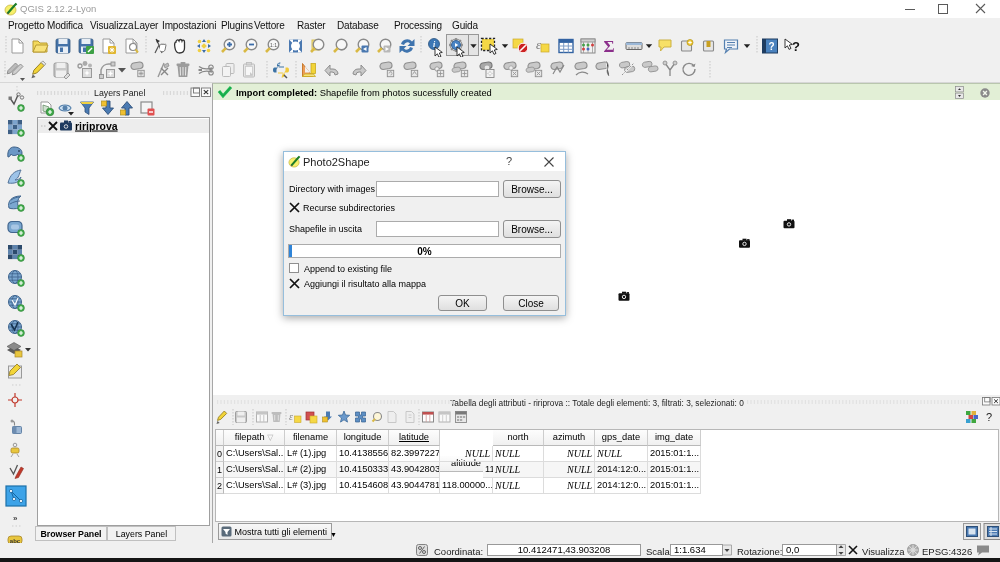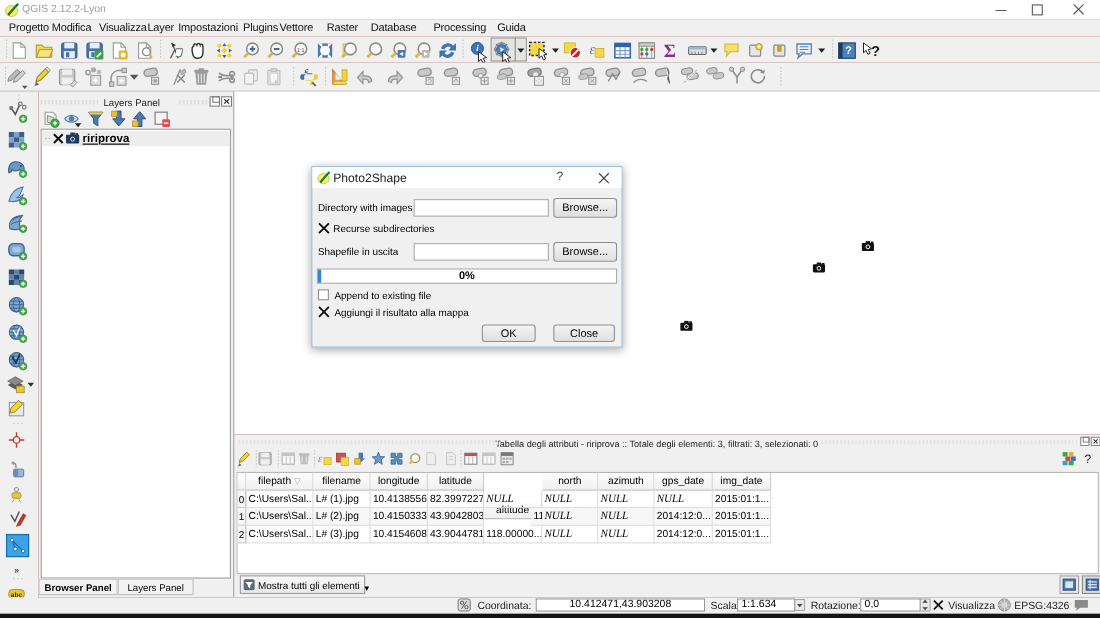--- a/index.html
+++ b/index.html
@@ -1,17 +1,17 @@
 <!DOCTYPE html>
 <html><head>
 <meta charset="utf-8">
 <style>
 * { margin:0; padding:0; box-sizing:border-box; }
 html,body { width:1000px; height:562px; overflow:hidden; }
-#app { position:relative; width:1000px; height:562px; font-family:"Liberation Sans",sans-serif; font-size:10px; color:#000; background:#7f1d1d; }
+#app { position:relative; width:1000px; height:562px; font-family:"Liberation Sans",sans-serif; font-size:10px; color:#000; background:#4c1d95; }
 .abs { position:absolute; }
 
 
 #titlebar { left:0; top:0; width:1000px; height:18px; background:#ffffff; }
 #titletext { left:20px; top:3px; color:#9b9b9b; font-size:9.5px; }
 
 
 #menubar { left:0; top:18px; width:1000px; height:15px; background:#f0f0f0; }
 .mi { position:absolute; top:2px; font-size:10px; letter-spacing:-0.15px; color:#111; }
 
@@ -48,21 +48,21 @@
 #dlgtitle { position:absolute; left:0; top:0; width:281px; height:19px; background:#ffffff; }
 #dlgtitle span { position:absolute; left:19px; top:4px; font-size:11px; color:#222; }
 .din { position:absolute; background:#fff; border:1px solid #ababab; }
 .dbtn { position:absolute; background:linear-gradient(#f4f4f4,#dfdfdf); border:1px solid #8f8f8f; border-radius:3px; font-size:10px; text-align:center; }
 .dlab { position:absolute; font-size:9px; color:#000; }
 .dchk { position:absolute; width:10px; height:10px; background:#fff; border:1px solid #8f8f8f; }
 
 #attrtable .th { position:absolute; height:16px; background:linear-gradient(#fdfdfd,#f0f0f0); border-right:1px solid #cdcdcd; border-bottom:1px solid #b9b9b9; font-size:9.3px; text-align:center; line-height:15px; }
 #attrtable .td { position:absolute; height:16px; border-right:1px solid #dcdcdc; border-bottom:1px solid #dcdcdc; font-size:9.3px; line-height:15px; padding:0 2px; white-space:nowrap; overflow:hidden; }
 #attrtable .rh { position:absolute; height:16px; width:8px; background:#f4f4f4; border-right:1px solid #b9b9b9; border-bottom:1px solid #cdcdcd; font-size:9px; text-align:center; line-height:16px; }
-#attrtable .al { text-align:left; } #attrtable .ar { text-align:left; }
+#attrtable .al { text-align:left; } #attrtable .ar { text-align:right; }
 #attrtable .null { font-style:italic; font-family:"Liberation Serif"; font-size:10px; }
 #attrtable .shade { background:#f6f6f6; }
 #mostra { position:absolute; left:5px; top:128px; width:114px; height:17px; background:linear-gradient(#f8f8f8,#e8e8e8); border:1px solid #9a9a9a; font-size:9px; line-height:16px; padding-left:2px; white-space:nowrap; }
 
 .sl { position:absolute; top:2.5px; font-size:9.5px; color:#222; }
 .sb { position:absolute; top:0.5px; height:12px; font-size:9.5px; font-family:"Liberation Sans"; border:1px solid #999; background:#fff; }
 </style>
 </head>
 <body>
 <div id="app">
@@ -742,20 +742,37 @@
       <g id="cam1" transform="translate(576,141)">
           <rect x="-5.5" y="-3.2" width="11" height="7.4" rx="1" fill="#111"></rect>
           <rect x="-2" y="-4.8" width="4" height="2" fill="#111"></rect>
           <rect x="2.6" y="-4.4" width="2.4" height="1.6" fill="#111"></rect>
           <circle cx="0" cy="0.4" r="1.7" fill="none" stroke="#fff" stroke-width="0.9"></circle>
         </g>
       <use href="#cam1" x="-44.5" y="19.5"></use>
       <use href="#cam1" x="-165" y="72.5"></use>
     </svg>
   </div>
+  <div id="msgbar" class="abs">
+    <svg width="788" height="17" viewBox="0 0 788 17" style="position:absolute;left:0;top:0">
+      <path d="M6 7 l4 5 8 -9" fill="none" stroke="#1db954" stroke-width="3"></path>
+      <path d="M6 7 l4 5 8 -9" fill="none" stroke="#128a3c" stroke-width="1" opacity="0.5"></path>
+      <g transform="translate(746.5,8.5)">
+          <rect x="-4" y="-6" width="8" height="5.4" fill="#e8e8e8" stroke="#8a8a8a" stroke-width="0.7"></rect>
+          <rect x="-4" y="0.6" width="8" height="5.4" fill="#e8e8e8" stroke="#8a8a8a" stroke-width="0.7"></rect>
+          <path d="M-1.5 -2.5 l1.5 -1.8 1.5 1.8z" fill="#333"></path>
+          <path d="M-1.5 2.6 l1.5 1.8 1.5 -1.8z" fill="#333"></path>
+        </g>
+      <g transform="translate(772,9)">
+          <circle r="4.7" fill="#8a8a8a"></circle>
+          <path d="M-1.9 -1.9 l3.8 3.8 m0 -3.8 l-3.8 3.8" stroke="#f2f7ec" stroke-width="1.4"></path>
+        </g>
+    </svg>
+    <span style="position:absolute;left:23px;top:4px;font-size:9.3px;"><b>Import completed:</b> Shapefile from photos sucessfully created</span>
+  </div>
   <div id="attr" class="abs">
     <div id="attrtitle">Tabella degli attributi - ririprova :: Totale degli elementi: 3, filtrati: 3, selezionati: 0</div>
     <svg width="788" height="15" viewBox="0 0 788 15" style="position:absolute;left:0;top:0">
       <path d="M4 7 l236 0" stroke="#e2e2e2" stroke-width="4" stroke-dasharray="1.2,2.2"></path>
       <path d="M534 7 l232 0" stroke="#e2e2e2" stroke-width="4" stroke-dasharray="1.2,2.2"></path>
       <g transform="translate(773,6)">
           <rect x="-3.5" y="-3.5" width="7.5" height="7.5" fill="#fbfbfb" stroke="#777" stroke-width="0.8"></rect>
           <rect x="-1.3" y="-3.5" width="5.3" height="4.4" fill="none" stroke="#777" stroke-width="0.8"></rect>
         </g>
       <g transform="translate(783,6)">
@@ -854,21 +871,21 @@
           <rect x="-5" y="2" width="4.5" height="4" fill="#38a0d0"></rect>
           <rect x="0.5" y="2" width="4.5" height="4" fill="#3fa73f"></rect>
         </g>
       <text x="773" y="15" font-size="11" fill="#222" font-family="Liberation Sans">?</text>
     </svg>
     <div id="attrtable">
         <div class="th" style="left:0px;top:0;width:8px;"></div>
         <div class="th" style="left:8px;top:0;width:61px;">filepath <span style="color:#b0b0b0;font-size:8px">▽</span></div>
         <div class="th" style="left:69px;top:0;width:52px;">filename</div>
         <div class="th" style="left:121px;top:0;width:52px;">longitude</div>
-        <div class="th" style="left:173px;top:0;width:51px;">latitude</div>
+        <div class="th" style="left:173px;top:0;width:51px;text-decoration:underline;">latitude</div>
         <div class="th" style="left:224px;top:0;width:53px;margin-top:26px;">altitude</div>
         <div class="th" style="left:277px;top:0;width:51px;">north</div>
         <div class="th" style="left:328px;top:0;width:51px;">azimuth</div>
         <div class="th" style="left:379px;top:0;width:53px;">gps_date</div>
         <div class="th" style="left:432px;top:0;width:53px;">img_date</div>
         <div class="rh" style="left:0px;top:16px;width:8px;">0</div>
         <div class="td al" style="left:8px;top:16px;width:61px;">C:\Users\Sal...</div>
         <div class="td al" style="left:69px;top:16px;width:52px;">L# (1).jpg</div>
         <div class="td ar" style="left:121px;top:16px;width:52px;">10.4138556</div>
         <div class="td ar" style="left:173px;top:16px;width:51px;">82.3997227</div>

